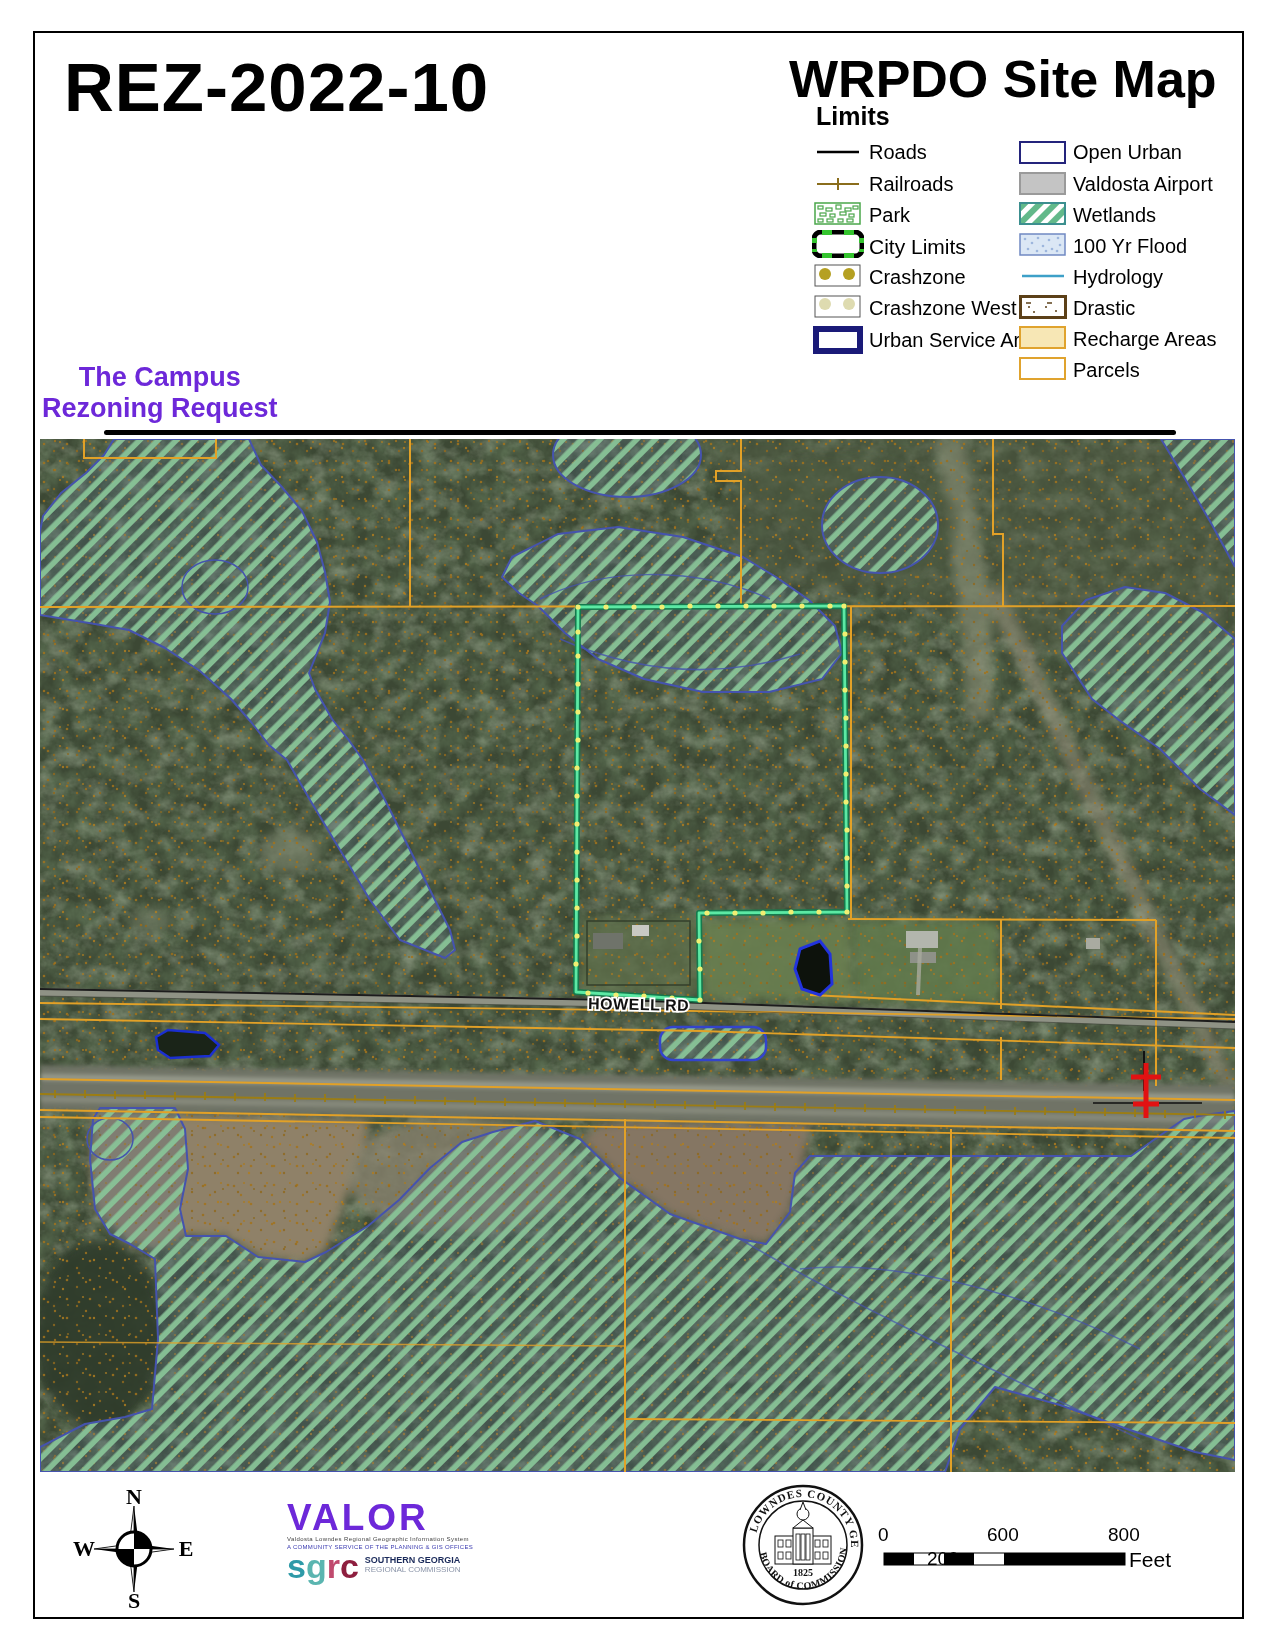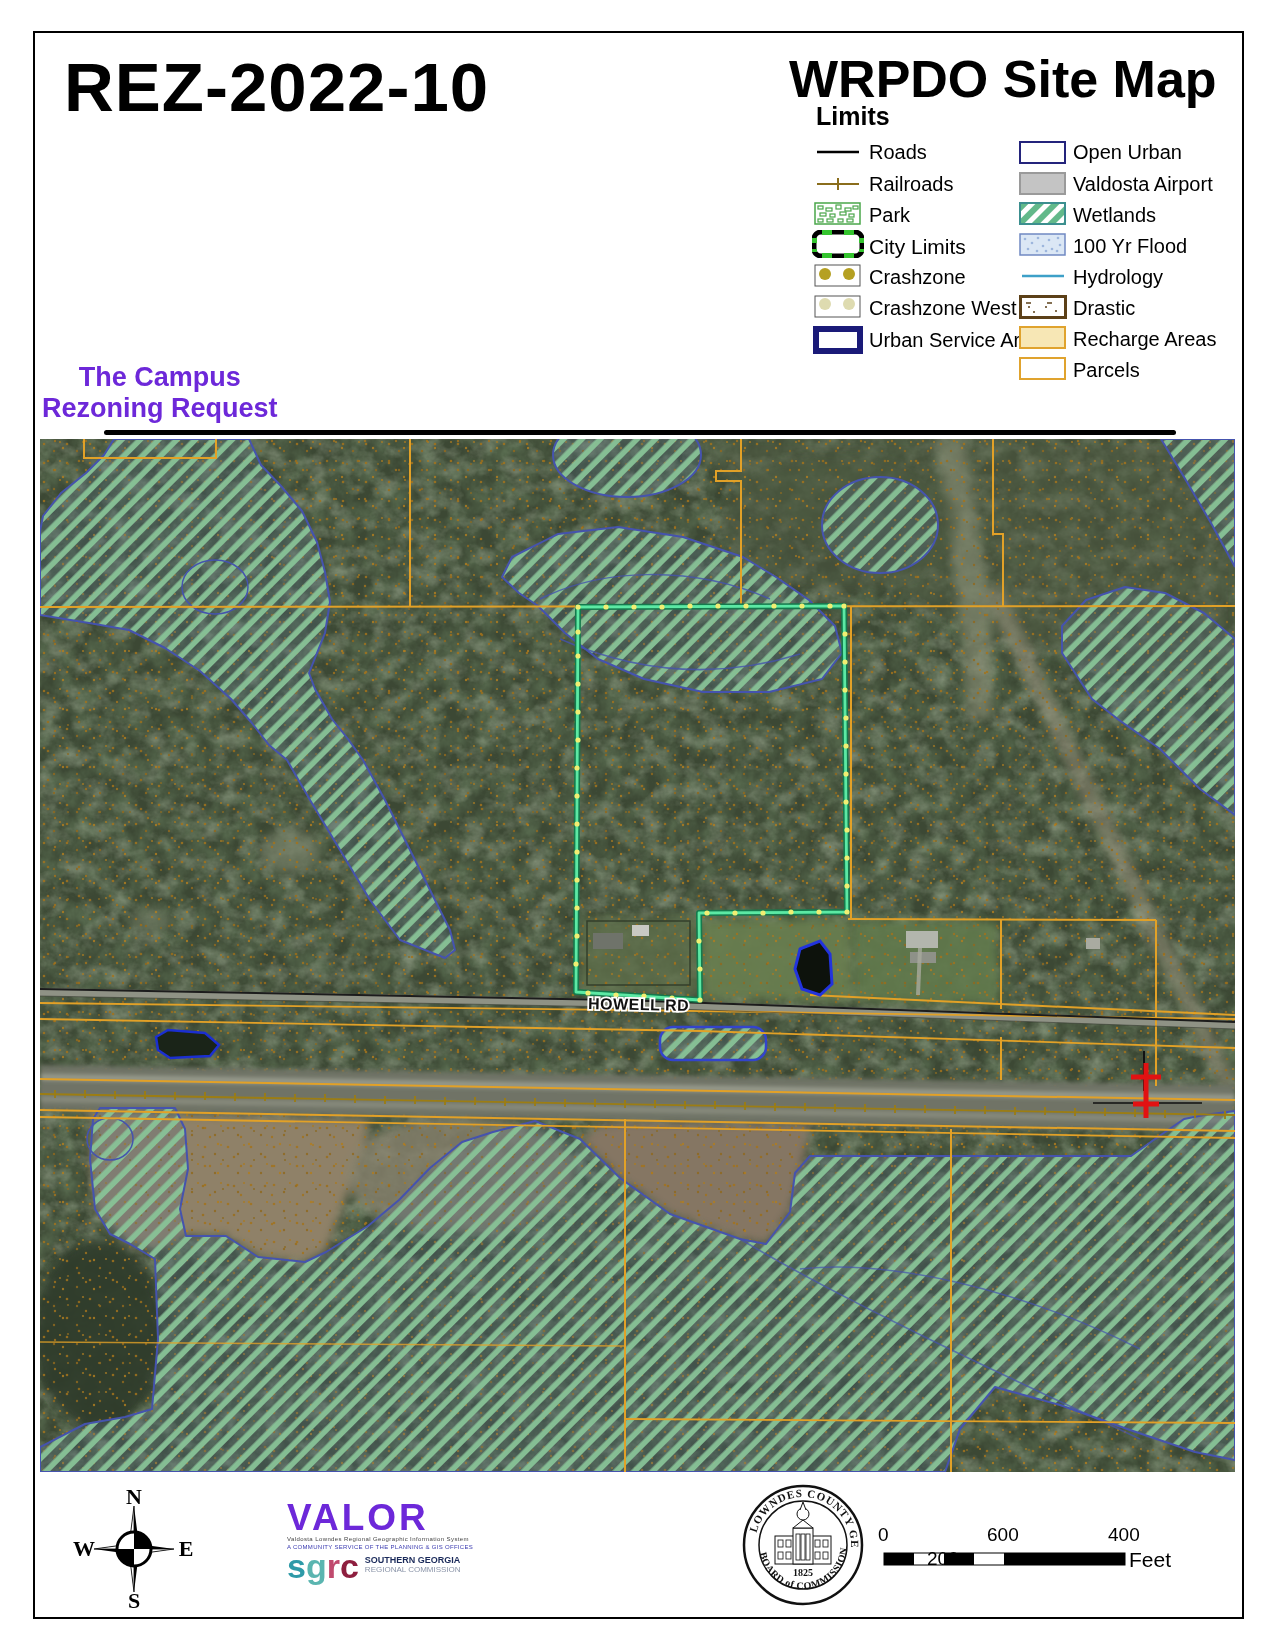--- a/index.html
+++ b/index.html
@@ -448,21 +448,21 @@
     </g>
   </g>
   <text x="62" y="92" font-family="Liberation Serif,serif" font-size="10" font-weight="bold" fill="#111" text-anchor="middle">1825</text>
 </svg>
 
 <div class="abs" style="left:870px;top:1524px;width:320px;">
   <div style="position:relative;height:22px;font-size:19px;color:#000;">
     <span style="position:absolute;left:8px;">0</span>
     <span style="position:absolute;left:57px;margin-top:24px;">200</span>
     <span style="position:absolute;left:117px;">600</span>
-    <span style="position:absolute;left:238px;">400</span>
+    <span style="position:absolute;left:238px;">800</span>
   </div>
   <svg width="320" height="16" style="display:block;margin-top:6px;">
     <rect x="14" y="1" width="241" height="12" fill="#fff" stroke="#000" stroke-width="1"></rect>
     <rect x="14" y="1" width="30" height="12" fill="#000"></rect>
     <rect x="74" y="1" width="30" height="12" fill="#000"></rect>
     <rect x="134" y="1" width="121" height="12" fill="#000"></rect>
   </svg>
   <div style="position:absolute;left:259px;top:24px;font-size:21px;color:#000;">Feet</div>
 </div>
 

